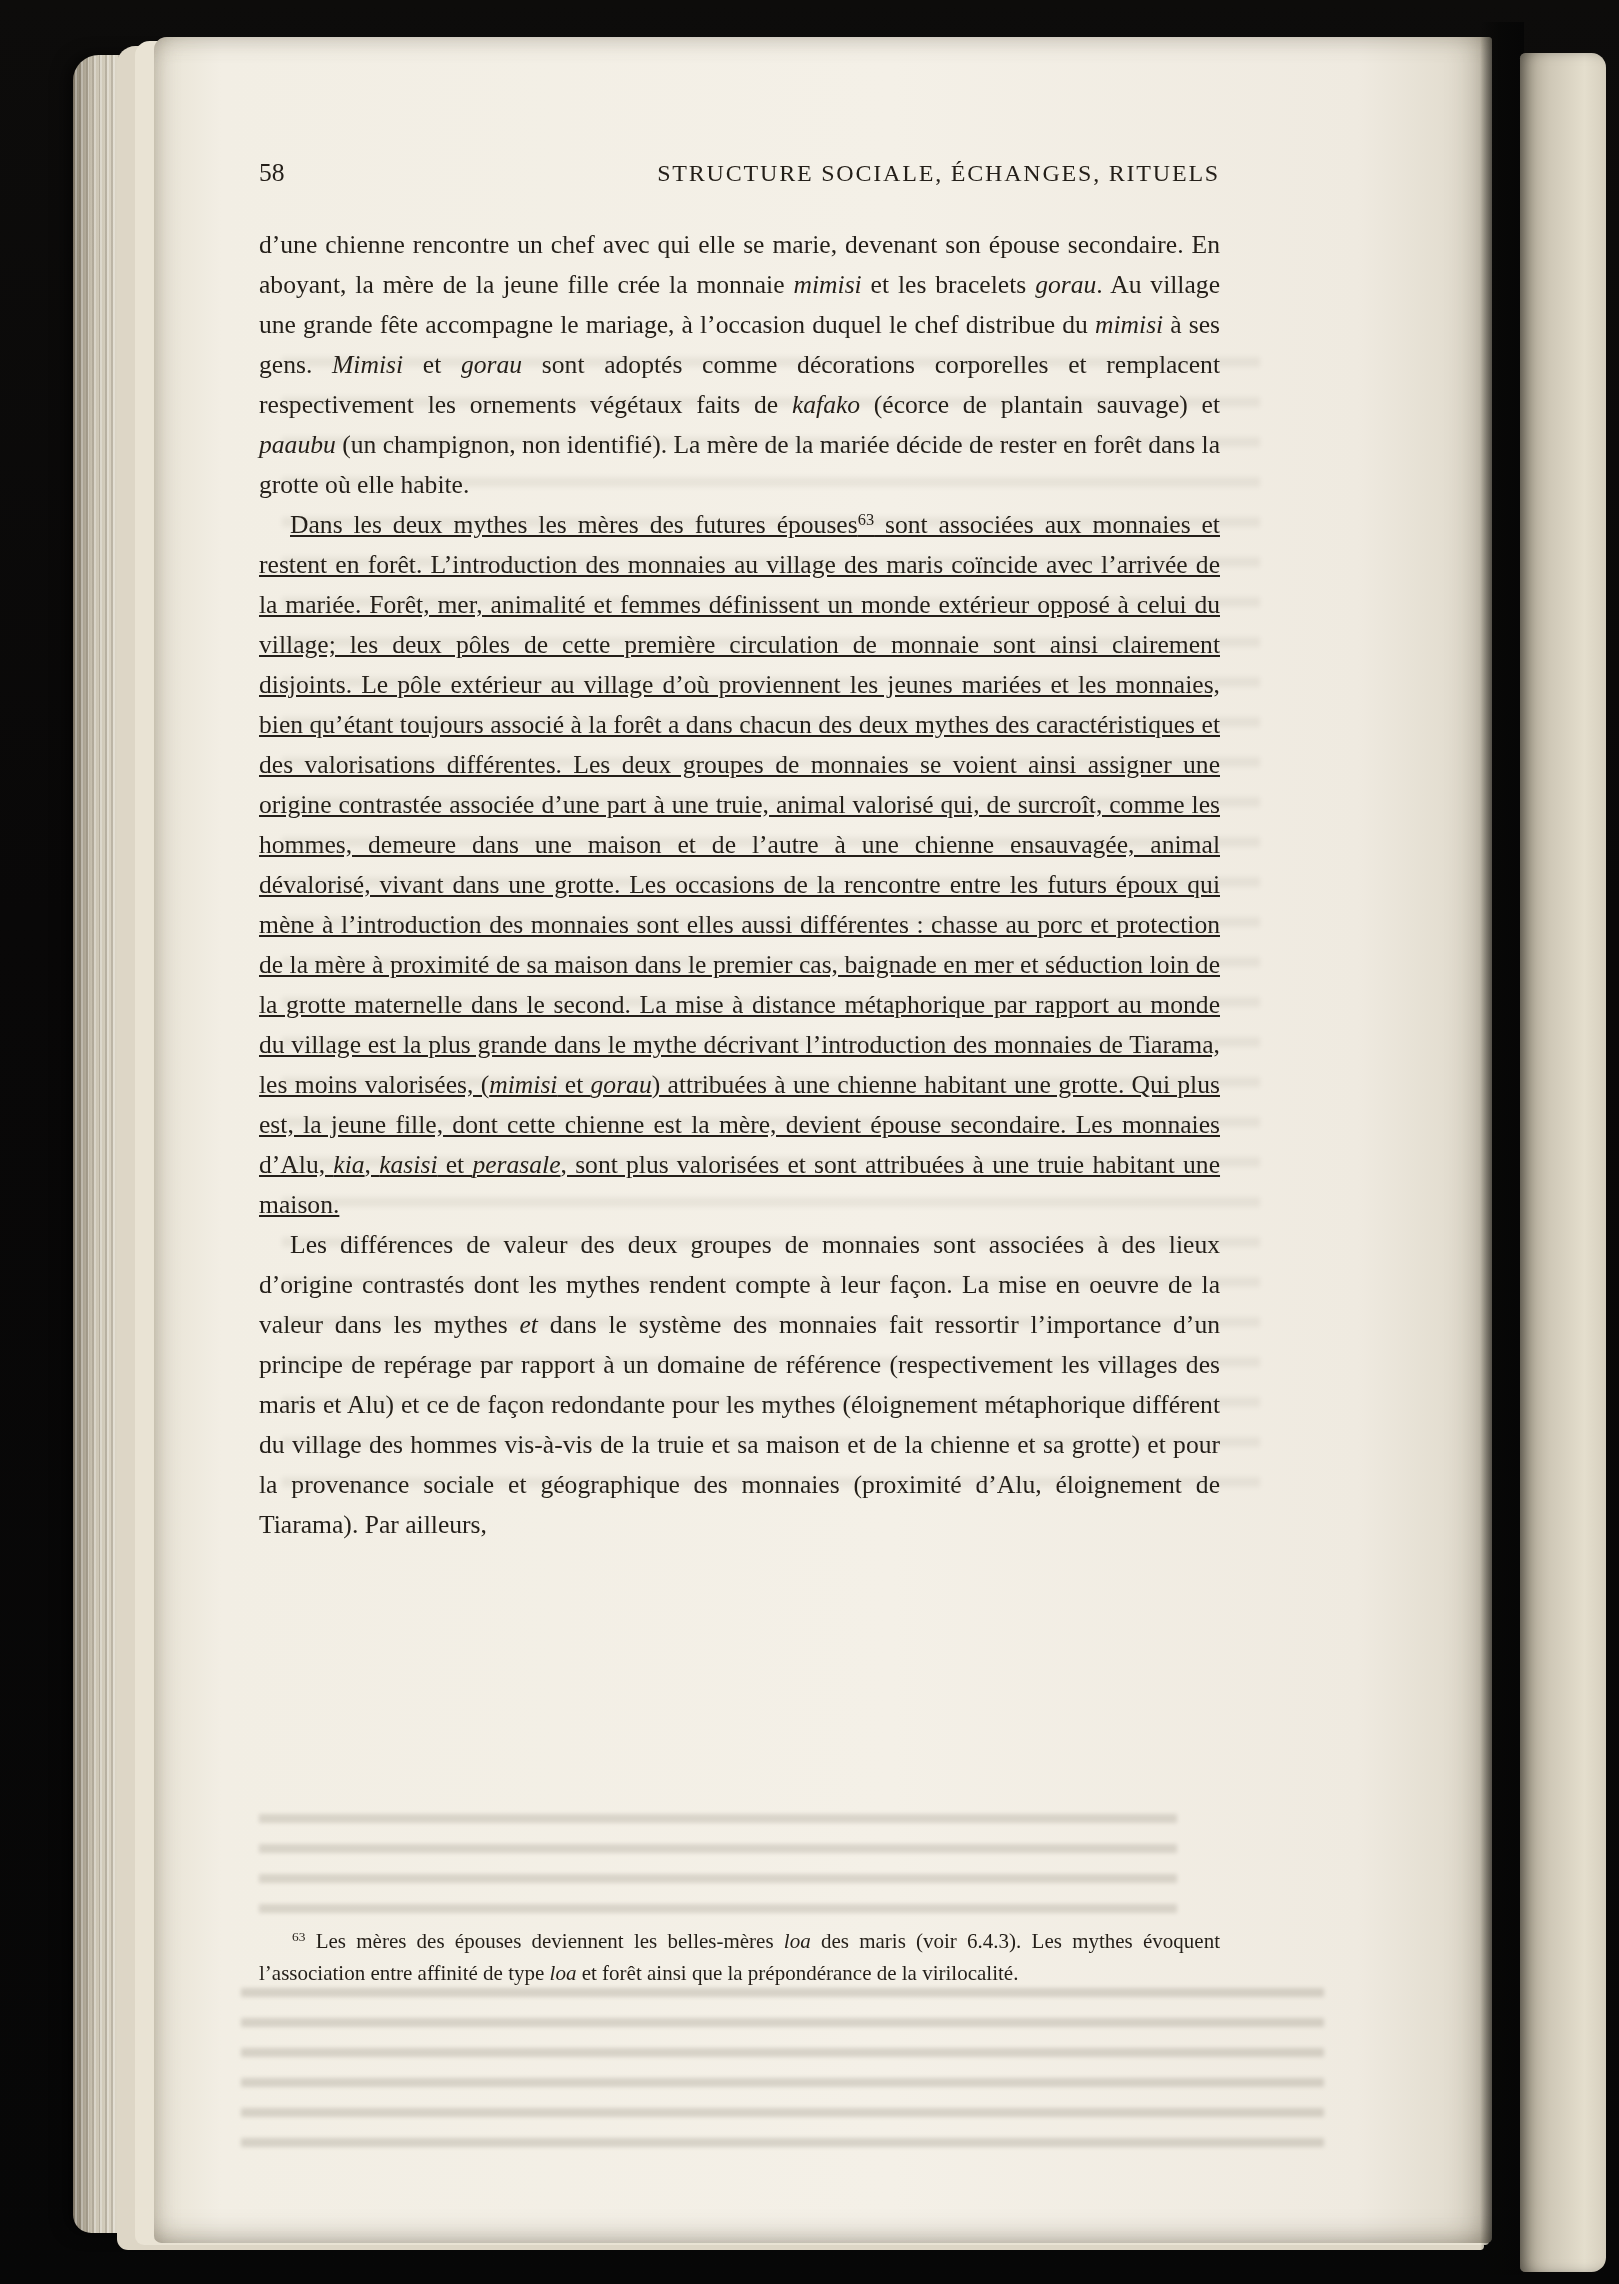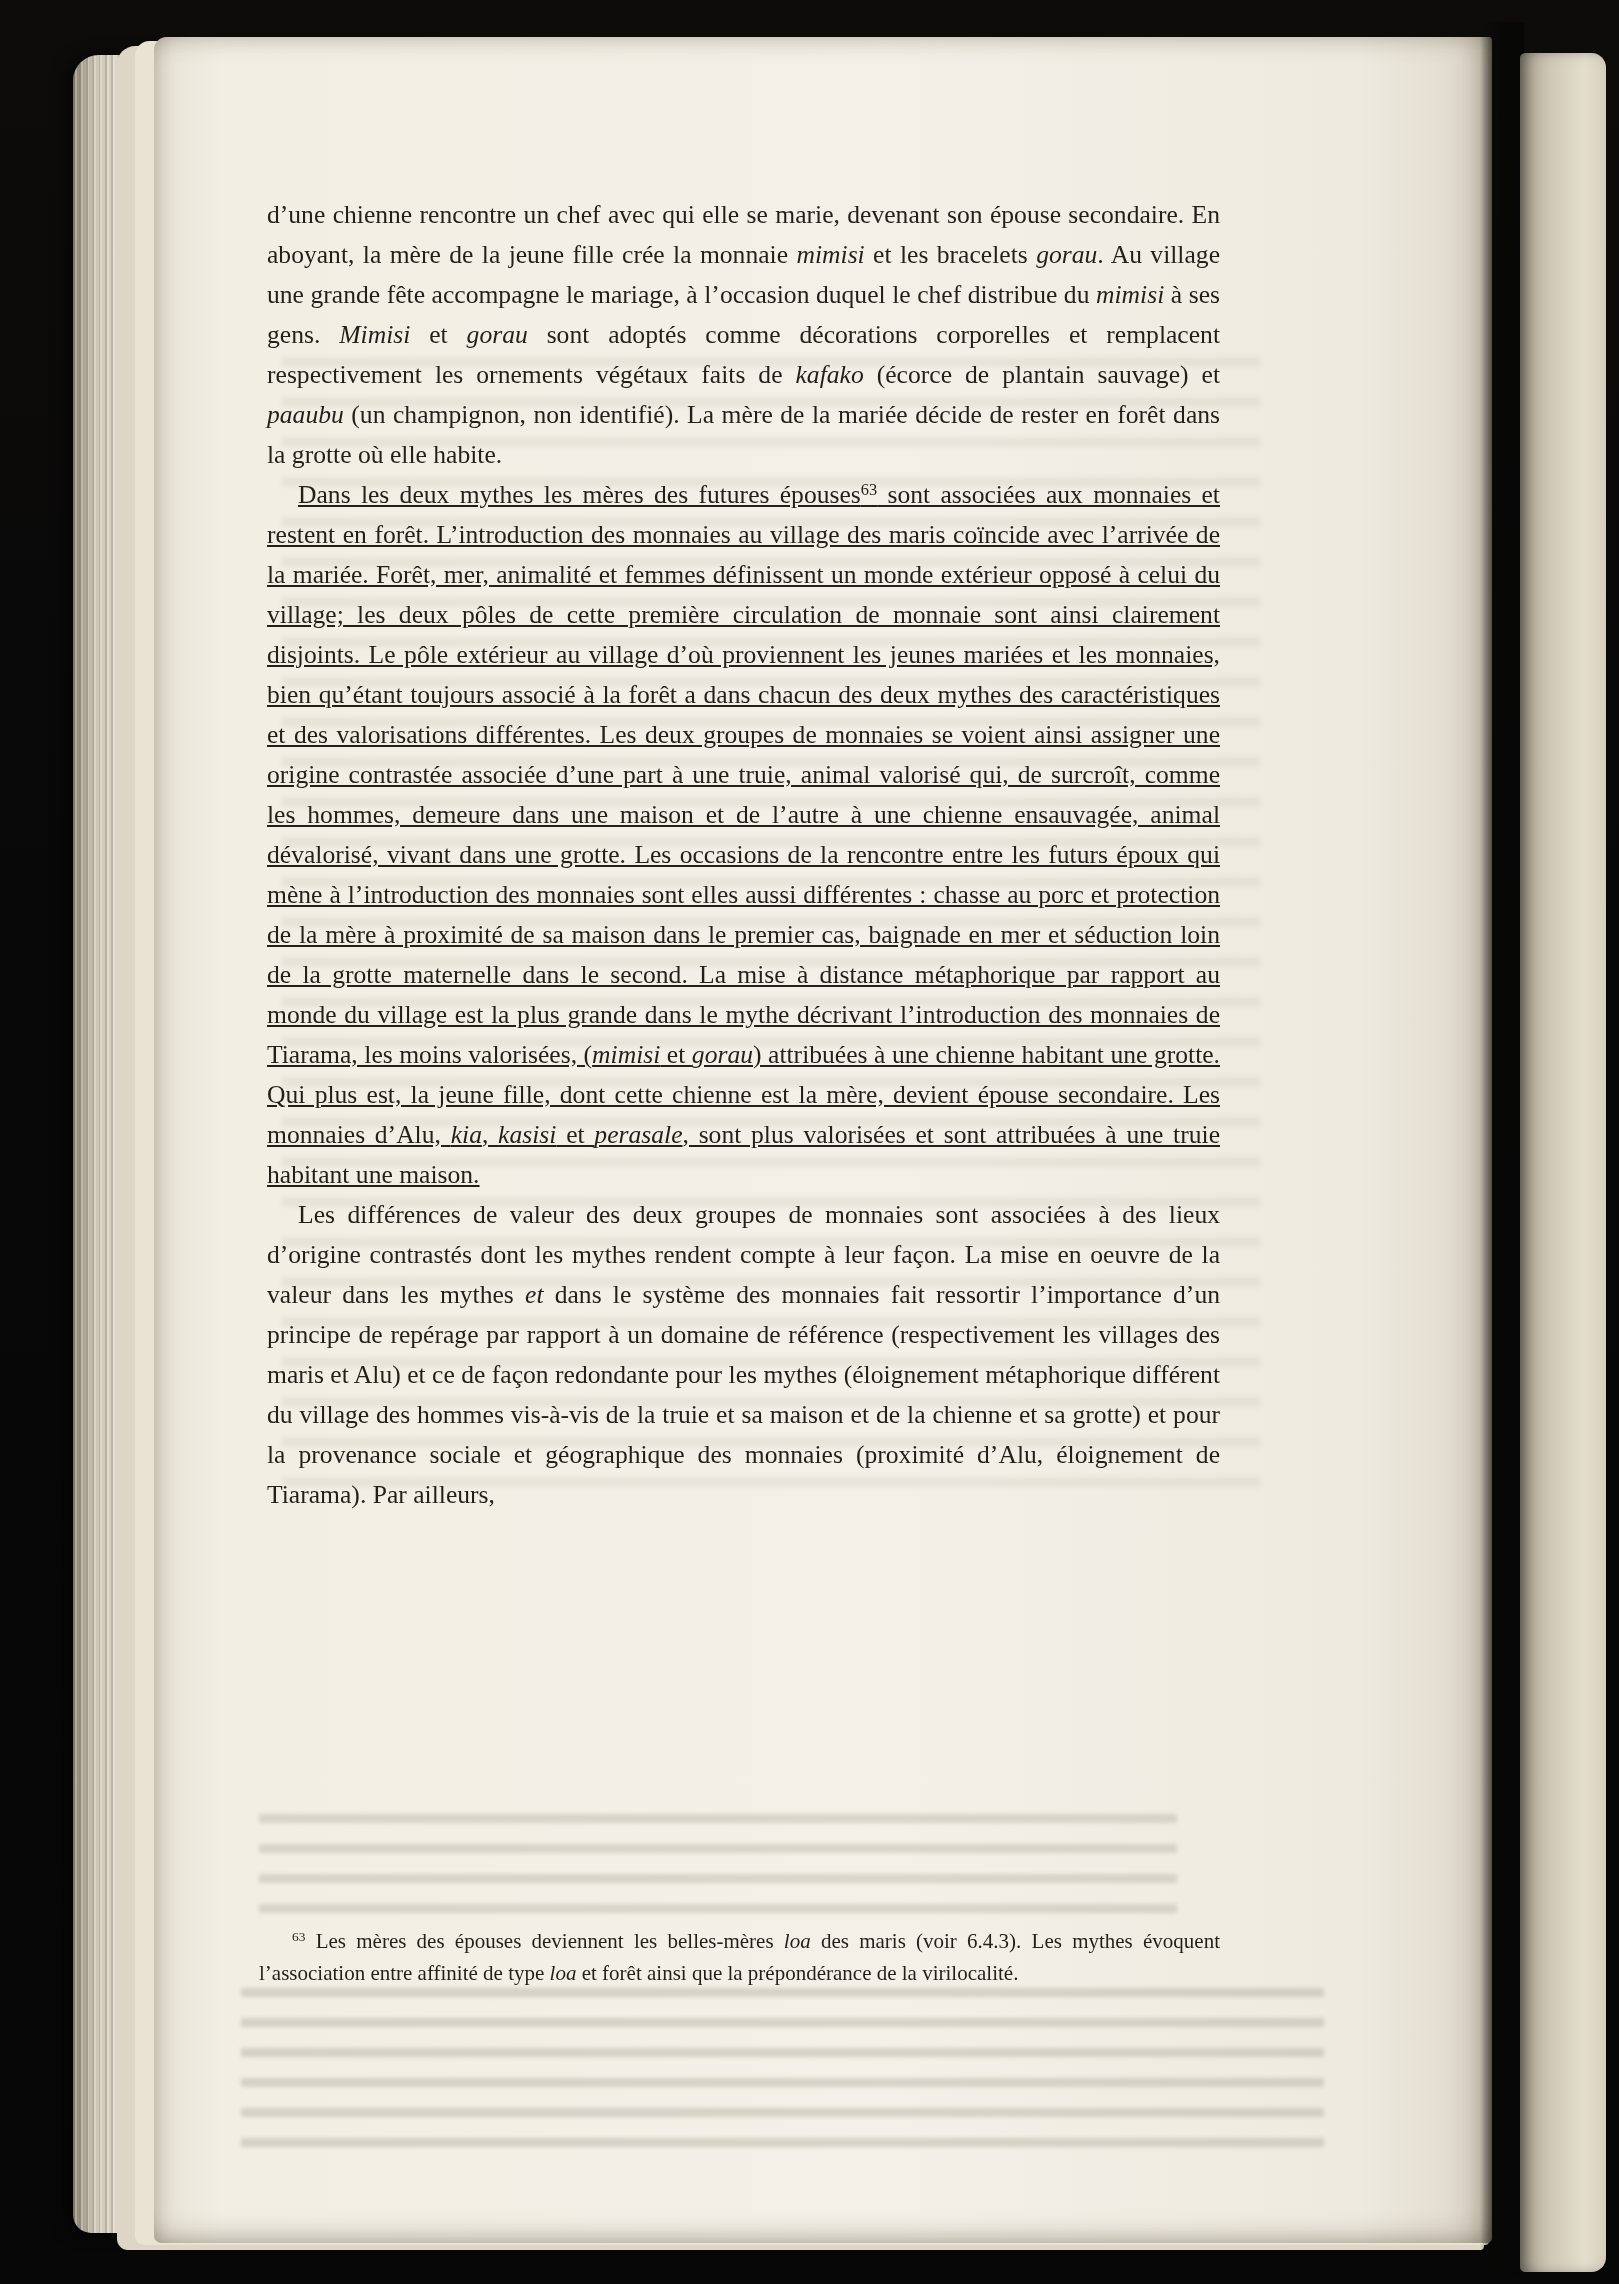--- a/index.html
+++ b/index.html
@@ -56,21 +56,21 @@
   
   .content{
     position:absolute;left:105px;top:121px;width:961px;
     color:#241f19;
   }
   .running-head{
     display:flex;justify-content:space-between;align-items:baseline;
   }
   .pagenum{font-size:25.6px;}
   .runtitle{font-size:24px;letter-spacing:1.8px;}
-  .body-text{margin-top:37px;font-size:25.6px;line-height:40px;text-align:justify;margin-left:8px;}
+  .body-text{margin-top:37px;font-size:25.6px;line-height:40px;text-align:justify;}
   .body-text p{margin:0;}
   .extract{margin-left:29px;}
   .para{text-indent:31px;}
   .gap{margin-top:37px;text-decoration:underline;}
   .it{font-style:italic;}
   sup{font-size:.64em;line-height:0;position:relative;top:-.5em;vertical-align:baseline;}
   .footnote{
     position:absolute;left:105px;top:1880px;width:961px;
     font-size:21px;line-height:32px;text-align:justify;text-indent:33px;
     color:#241f19;
@@ -97,20 +97,24 @@
   <div class="under under-a"></div>
   <div class="under under-b"></div>
 
   <div class="page">
 
     <div class="bleed bleed-main"></div>
     <div class="bleed bleed-mid"></div>
     <div class="bleed bleed-bottom"></div>
 
     <div class="content">
+      <header class="running-head">
+        <span class="pagenum">58</span>
+        <span class="runtitle">STRUCTURE SOCIALE, ÉCHANGES, RITUELS</span>
+      </header>
 
       <div class="body-text">
         <p class="extract"><span>d’une chienne rencontre un chef avec qui elle se marie, devenant son épouse secondaire. En aboyant, la mère de la jeune fille crée la monnaie </span><span class="it">mimisi</span><span> et les bracelets </span><span class="it">gorau</span><span>. Au village une grande fête accompagne le mariage, à l’occasion duquel le chef distribue du </span><span class="it">mimisi</span><span> à ses gens. </span><span class="it">Mimisi</span><span> et </span><span class="it">gorau</span><span> sont adoptés comme décorations corporelles et remplacent respectivement les ornements végétaux faits de </span><span class="it">kafako</span><span> (écorce de plantain sauvage) et </span><span class="it">paaubu</span><span> (un champignon, non identifié). La mère de la mariée décide de rester en forêt dans la grotte où elle habite.</span></p>
         <p class="para gap"><span>Dans les deux mythes les mères des futures épouses</span><sup>63</sup><span> sont associées aux monnaies et restent en forêt. L’introduction des monnaies au village des maris coïncide avec l’arrivée de la mariée. Forêt, mer, animalité et femmes définissent un monde extérieur opposé à celui du village; les deux pôles de cette première circulation de monnaie sont ainsi clairement disjoints. Le pôle extérieur au village d’où proviennent les jeunes mariées et les monnaies, bien qu’étant toujours associé à la forêt a dans chacun des deux mythes des caractéristiques et des valorisations différentes. Les deux groupes de monnaies se voient ainsi assigner une origine contrastée associée d’une part à une truie, animal valorisé qui, de surcroît, comme les hommes, demeure dans une maison et de l’autre à une chienne ensauvagée, animal dévalorisé, vivant dans une grotte. Les occasions de la rencontre entre les futurs époux qui mène à l’introduction des monnaies sont elles aussi différentes : chasse au porc et protection de la mère à proximité de sa maison dans le premier cas, baignade en mer et séduction loin de la grotte maternelle dans le second. La mise à distance métaphorique par rapport au monde du village est la plus grande dans le mythe décrivant l’introduction des monnaies de Tiarama, les moins valorisées, (</span><span class="it">mimisi</span><span> et </span><span class="it">gorau</span><span>) attribuées à une chienne habitant une grotte. Qui plus est, la jeune fille, dont cette chienne est la mère, devient épouse secondaire. Les monnaies d’Alu, </span><span class="it">kia</span><span>, </span><span class="it">kasisi</span><span> et </span><span class="it">perasale</span><span>, sont plus valorisées et sont attribuées à une truie habitant une maison.</span></p>
         <p class="para"><span>Les différences de valeur des deux groupes de monnaies sont associées à des lieux d’origine contrastés dont les mythes rendent compte à leur façon. La mise en oeuvre de la valeur dans les mythes </span><span class="it">et</span><span> dans le système des monnaies fait ressortir l’importance d’un principe de repérage par rapport à un domaine de référence (respectivement les villages des maris et Alu) et ce de façon redondante pour les mythes (éloignement métaphorique différent du village des hommes vis-à-vis de la truie et sa maison et de la chienne et sa grotte) et pour la provenance sociale et géographique des monnaies (proximité d’Alu, éloignement de Tiarama). Par ailleurs,</span></p>
       </div>
     </div>
 
     <div class="footnote"><sup>63</sup><span> Les mères des épouses deviennent les belles-mères </span><span class="it">loa</span><span> des maris (voir 6.4.3). Les mythes évoquent l’association entre affinité de type </span><span class="it">loa</span><span> et forêt ainsi que la prépondérance de la virilocalité.</span></div>
   </div>

